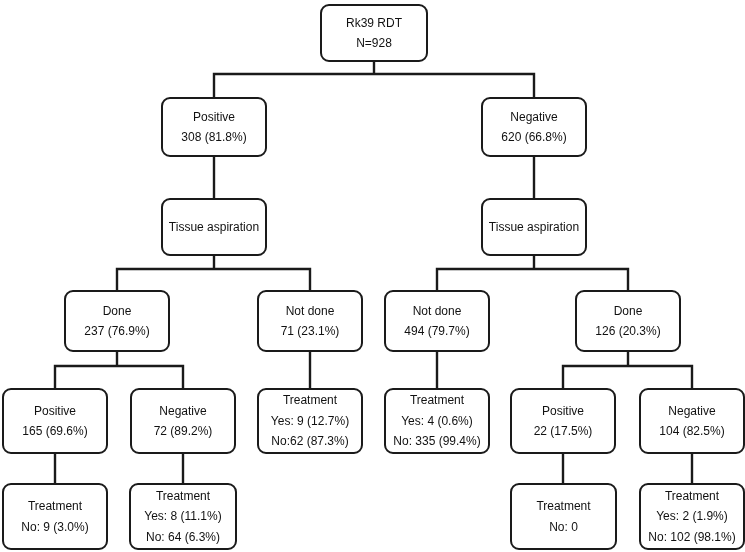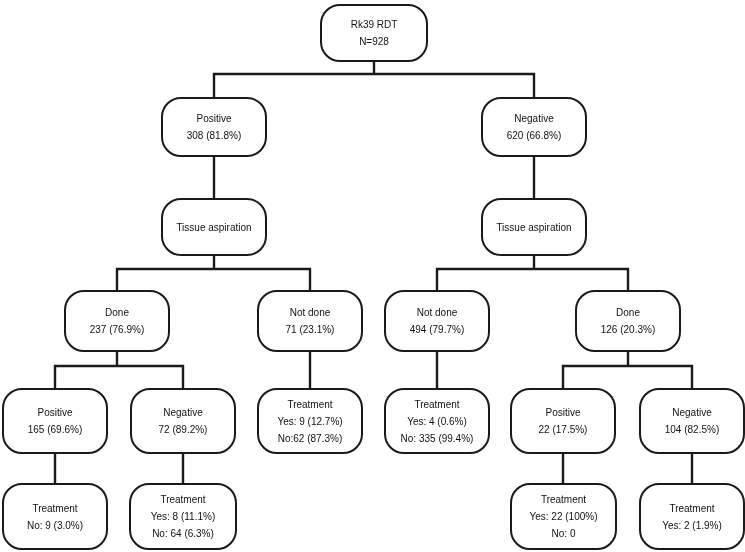--- a/index.html
+++ b/index.html
@@ -21,28 +21,28 @@
     stroke: #1a1a1a;
     stroke-width: 2.4;
     stroke-linecap: butt;
     stroke-linejoin: miter;
   }
   .node {
     position: absolute;
     box-sizing: border-box;
     background: #ffffff;
     border: 2.5px solid #1a1a1a;
-    border-radius: 20px;
+    border-radius: 9px;
     display: flex;
     flex-direction: column;
     align-items: center;
     justify-content: center;
     text-align: center;
     color: #111111;
-    font-size: 10px;
+    font-size: 12px;
     line-height: 1.7;
     padding: 2px;
   }
   .node span { display: block; white-space: nowrap; }
 </style>
 </head>
 <body>
 
 <div class="canvas">
 
@@ -131,21 +131,21 @@
     <span>Treatment</span>
     <span>No: 9 (3.0%)</span>
   </div>
   <div class="node" style="left:129px; top:483px; width:108px; height:67px;">
     <span>Treatment</span>
     <span>Yes: 8 (11.1%)</span>
     <span>No: 64 (6.3%)</span>
   </div>
   <div class="node" style="left:510px; top:483px; width:107px; height:67px;">
     <span>Treatment</span>
-    <span>Yes: 22 (100%)</span>
     <span>No: 0</span>
   </div>
   <div class="node" style="left:639px; top:483px; width:106px; height:67px;">
     <span>Treatment</span>
     <span>Yes: 2 (1.9%)</span>
+    <span>No: 102 (98.1%)</span>
   </div>
 
 </div>
 
 </body></html>

